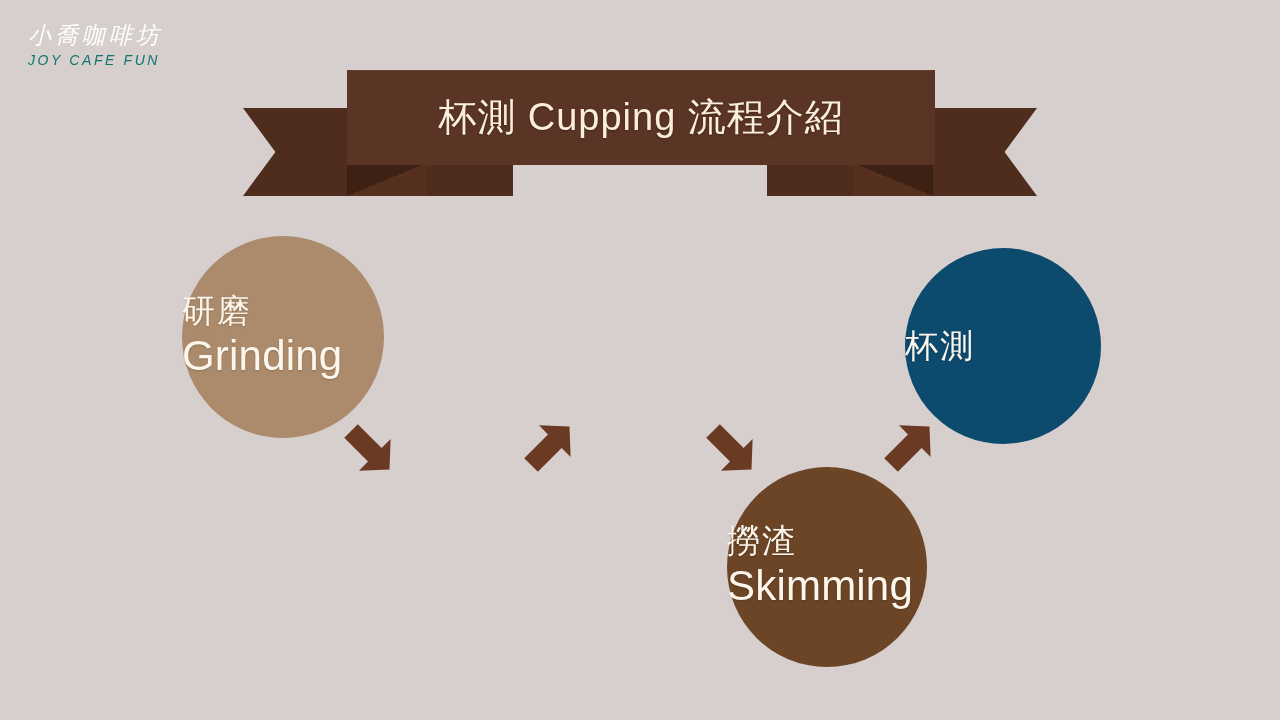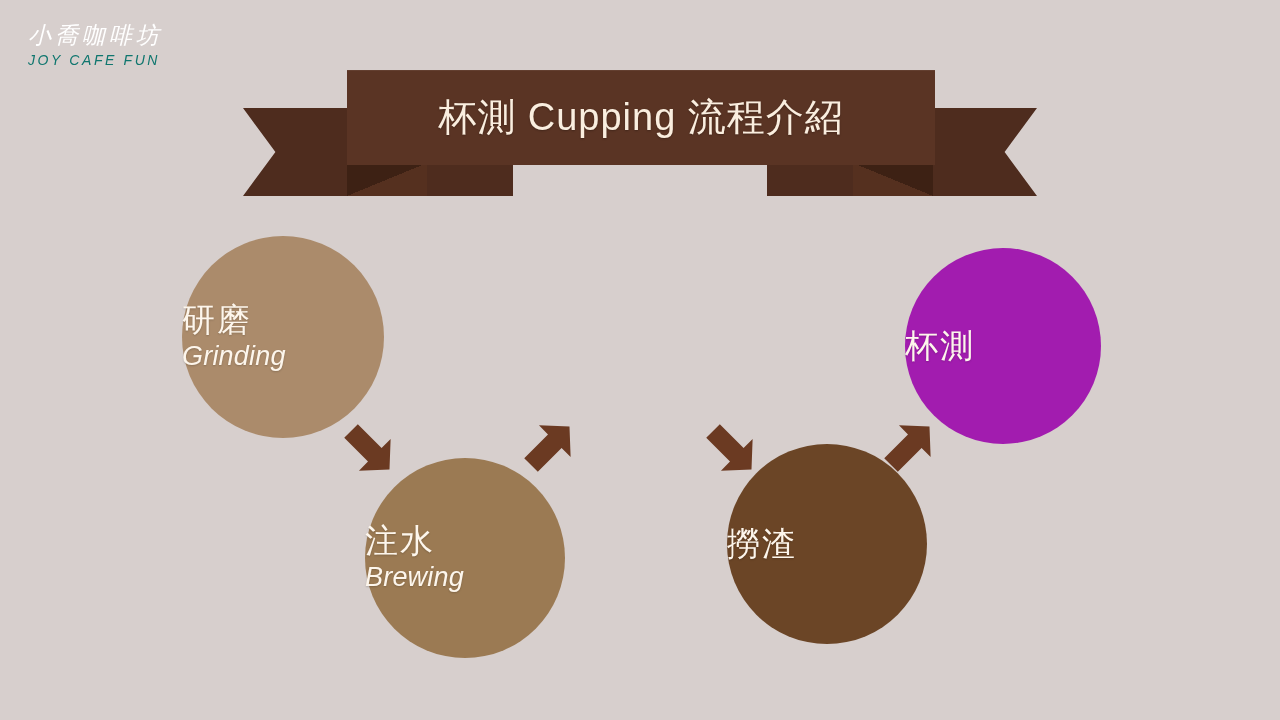--- a/index.html
+++ b/index.html
@@ -125,32 +125,31 @@
     box-sizing: border-box;
   }
   .node .node-cn {
     font-size: 33px;
     line-height: 1.18;
     letter-spacing: 2px;
     font-weight: 400;
     text-shadow: 0 1px 2px rgba(0,0,0,0.18);
   }
   .node .node-en {
-    font-size: 27px;
+    font-size: 42px;
     line-height: 1.2;
     margin-top: 0;
     letter-spacing: 0.2px;
     text-shadow: 0 1px 2px rgba(0,0,0,0.18);
-    font-style: italic;
   }
 
   #node-0 { left: 182px; top: 236px; width: 202px; height: 202px; background: #ab8b6b; }
   #node-1 { left: 365px; top: 458px; width: 200px; height: 200px; background: #9b7a53; }
   #node-2 { left: 544px; top: 246px; width: 196px; height: 196px; background: #8a6344; }
-  #node-3 { left: 727px; top: 444px; width: 200px; height: 200px; background: #6b4526; }
+  #node-3 { left: 727px; top: 467px; width: 200px; height: 200px; background: #6b4526; }
   #node-4 { left: 905px; top: 248px; width: 196px; height: 196px; background: #3b2314; }
 
   
   .arrow {
     position: absolute;
   }
   .arrow svg { display: block; overflow: visible; }
 </style>
 </head>
 <body>
@@ -169,31 +168,28 @@
     <div class="ribbon-fold right"></div>
     <div id="banner-main" style="background: rgb(90, 52, 36);"></div>
     <div id="banner-title" style="color: rgb(250, 238, 223);">杯測 Cupping 流程介紹</div>
   </div>
 
   <div class="node" id="node-0" style="background: rgb(171, 139, 107);">
     <span class="node-cn">研磨</span>
     <span class="node-en">Grinding</span>
   </div>
 
-  <div class="node" id="node-1" style="background: rgb(155, 122, 83);">
-    <span class="node-cn">注水</span>
-    <span class="node-en">Brewing</span>
-  </div>
 
 
   <div class="node" id="node-3" style="background: rgb(107, 69, 38);">
     <span class="node-cn">撈渣</span>
-  </div>
-
-  <div class="node" id="node-4" style="background: #a21caf;">
+    <span class="node-en">Skimming</span>
+  </div>
+
+  <div class="node" id="node-4" style="background: #0c4a6e;">
     <span class="node-cn">杯測</span>
   </div>
 
   <div class="arrow" style="left:328px; top:408px;">
     <svg width="80" height="80" viewBox="0 0 100 100">
       <g transform="rotate(45 50 50)">
         <polygon points="20,38 62,38 62,22 88,50 62,78 62,62 20,62" fill="#6b3a22"></polygon>
       </g>
     </svg>
   </div>

